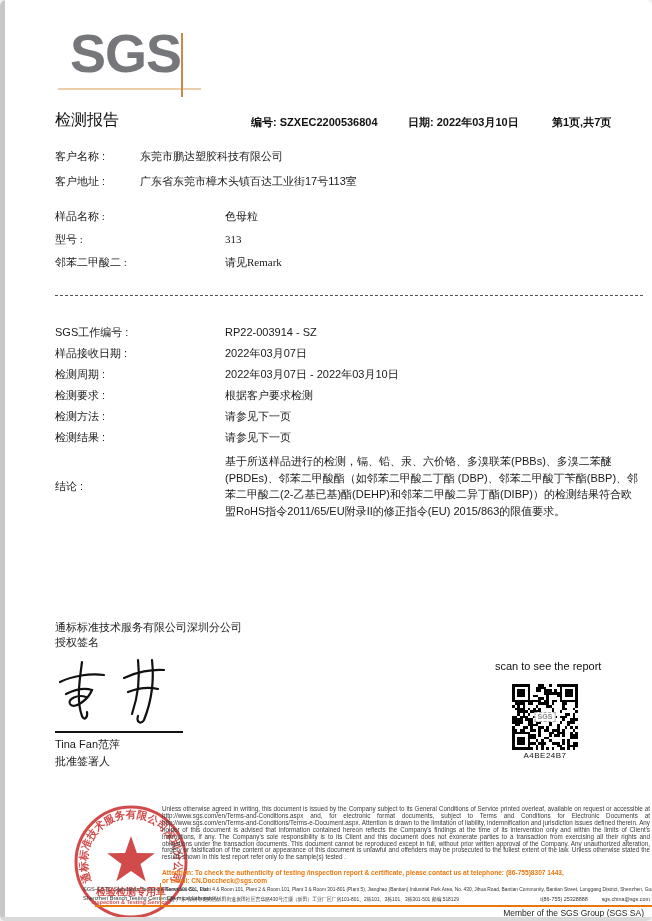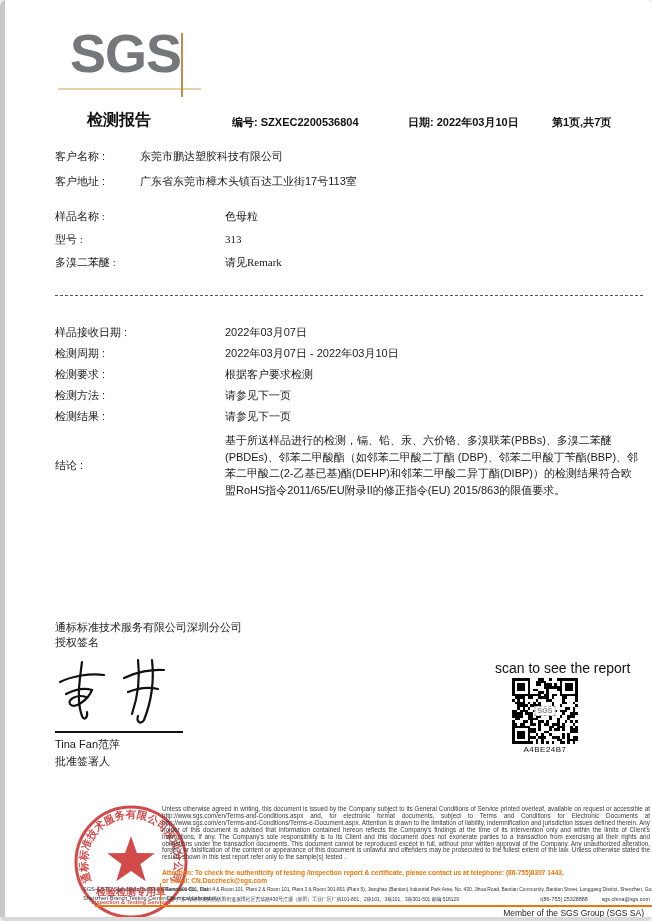--- a/index.html
+++ b/index.html
@@ -8,23 +8,23 @@
   .edge-left{position:absolute;left:0;top:0;width:5px;height:921px;background:#c7c7c7;}
   .edge-bottom{position:absolute;left:0;bottom:0;width:652px;height:4px;background:#d9d9d9;}
 
   
   .logo{position:absolute;left:70px;top:26px;font-size:54px;font-weight:bold;color:#76777a;
         letter-spacing:-1px;line-height:1;}
   .logo-hline{position:absolute;left:58px;top:88px;width:143px;height:2px;background:#eacda9;}
   .logo-vline{position:absolute;left:181px;top:33px;width:2px;height:64px;background:#c9894a;}
 
   
-  .title{position:absolute;left:55px;top:110px;font-size:16px;font-weight:bold;color:#111;margin-left:32px;}
+  .title{position:absolute;left:55px;top:110px;font-size:16px;font-weight:normal;color:#111;}
   .hmeta{position:absolute;top:115px;font-size:11px;font-weight:600;color:#111;white-space:nowrap;}
-  .hm-no{left:232px;} .hm-date{left:408px;} .hm-page{left:552px;}
+  .hm-no{left:251px;} .hm-date{left:408px;} .hm-page{left:552px;}
 
   
   .block{position:absolute;left:55px;right:10px;}
   .row{display:flex;font-size:11px;line-height:1;margin:0;align-items:center;}
   .row .lab{flex:0 0 auto;white-space:nowrap;}
   .row .val{white-space:nowrap;}
   .cust .lab{width:85px;} .cust .row{margin-bottom:14px;}
   .wide .lab{width:170px;}
   .b-sample{top:211px;font-family:Liberation Serif, serif;} .b-sample .row{margin-bottom:12px;}
   .note{font-size:11px;margin-top:8px;}
@@ -38,21 +38,21 @@
   
   .sig-company{position:absolute;left:55px;top:620px;font-size:11px;}
   .sig-auth{position:absolute;left:55px;top:635px;font-size:11px;}
   .sig-svg{position:absolute;left:52px;top:652px;}
   .sig-line{position:absolute;left:55px;top:731px;width:128px;border-top:2px solid #111;}
   .sig-name{position:absolute;left:55px;top:737px;font-size:11px;}
   .sig-role{position:absolute;left:55px;top:754px;font-size:11px;text-align:right;}
 
   
   .qr-wrap{position:absolute;left:495px;top:660px;width:100px;text-align:center;}
-  .qr-caption{font-size:14px;color:#111;margin-bottom:2px;white-space:nowrap;}
+  .qr-caption{font-size:11px;color:#111;margin-bottom:12px;white-space:nowrap;}
   .qr-box{position:relative;width:66px;height:66px;margin:0 auto;}
   .qr-center{position:absolute;left:50%;top:50%;transform:translate(-50%,-50%);
              background:#fff;padding:0 2px;font-size:7px;font-weight:bold;color:#888;
              border:1px dashed #aaa;line-height:8px;}
   .qr-code-text{font-size:8px;color:#111;margin-top:1px;letter-spacing:.5px;}
 
   
   .stamp{position:absolute;left:72px;top:803px;opacity:.88;}
 
   
@@ -105,28 +105,32 @@
   <div class="block wide b-sample">
     <div class="row">
       <span class="lab">样品名称 :</span>
       <span class="val">色母粒</span>
     </div>
     <div class="row">
       <span class="lab">型号 :</span>
       <span class="val">313</span>
     </div>
     <div class="row">
-      <span class="lab">多溴二苯醚 :</span>
+      <span class="lab">邻苯二甲酸二 :</span>
       <span class="val">请见Remark</span>
     </div>
   </div>
 
   <div class="dashline"></div>
 
   <div class="block wide b-work">
+    <div class="row">
+      <span class="lab">SGS工作编号 :</span>
+      <span class="val">RP22-003914 - SZ</span>
+    </div>
     <div class="row">
       <span class="lab">样品接收日期 :</span>
       <span class="val">2022年03月07日</span>
     </div>
     <div class="row">
       <span class="lab">检测周期 :</span>
       <span class="val">2022年03月07日 - 2022年03月10日</span>
     </div>
     <div class="row">
       <span class="lab">检测要求 :</span>

